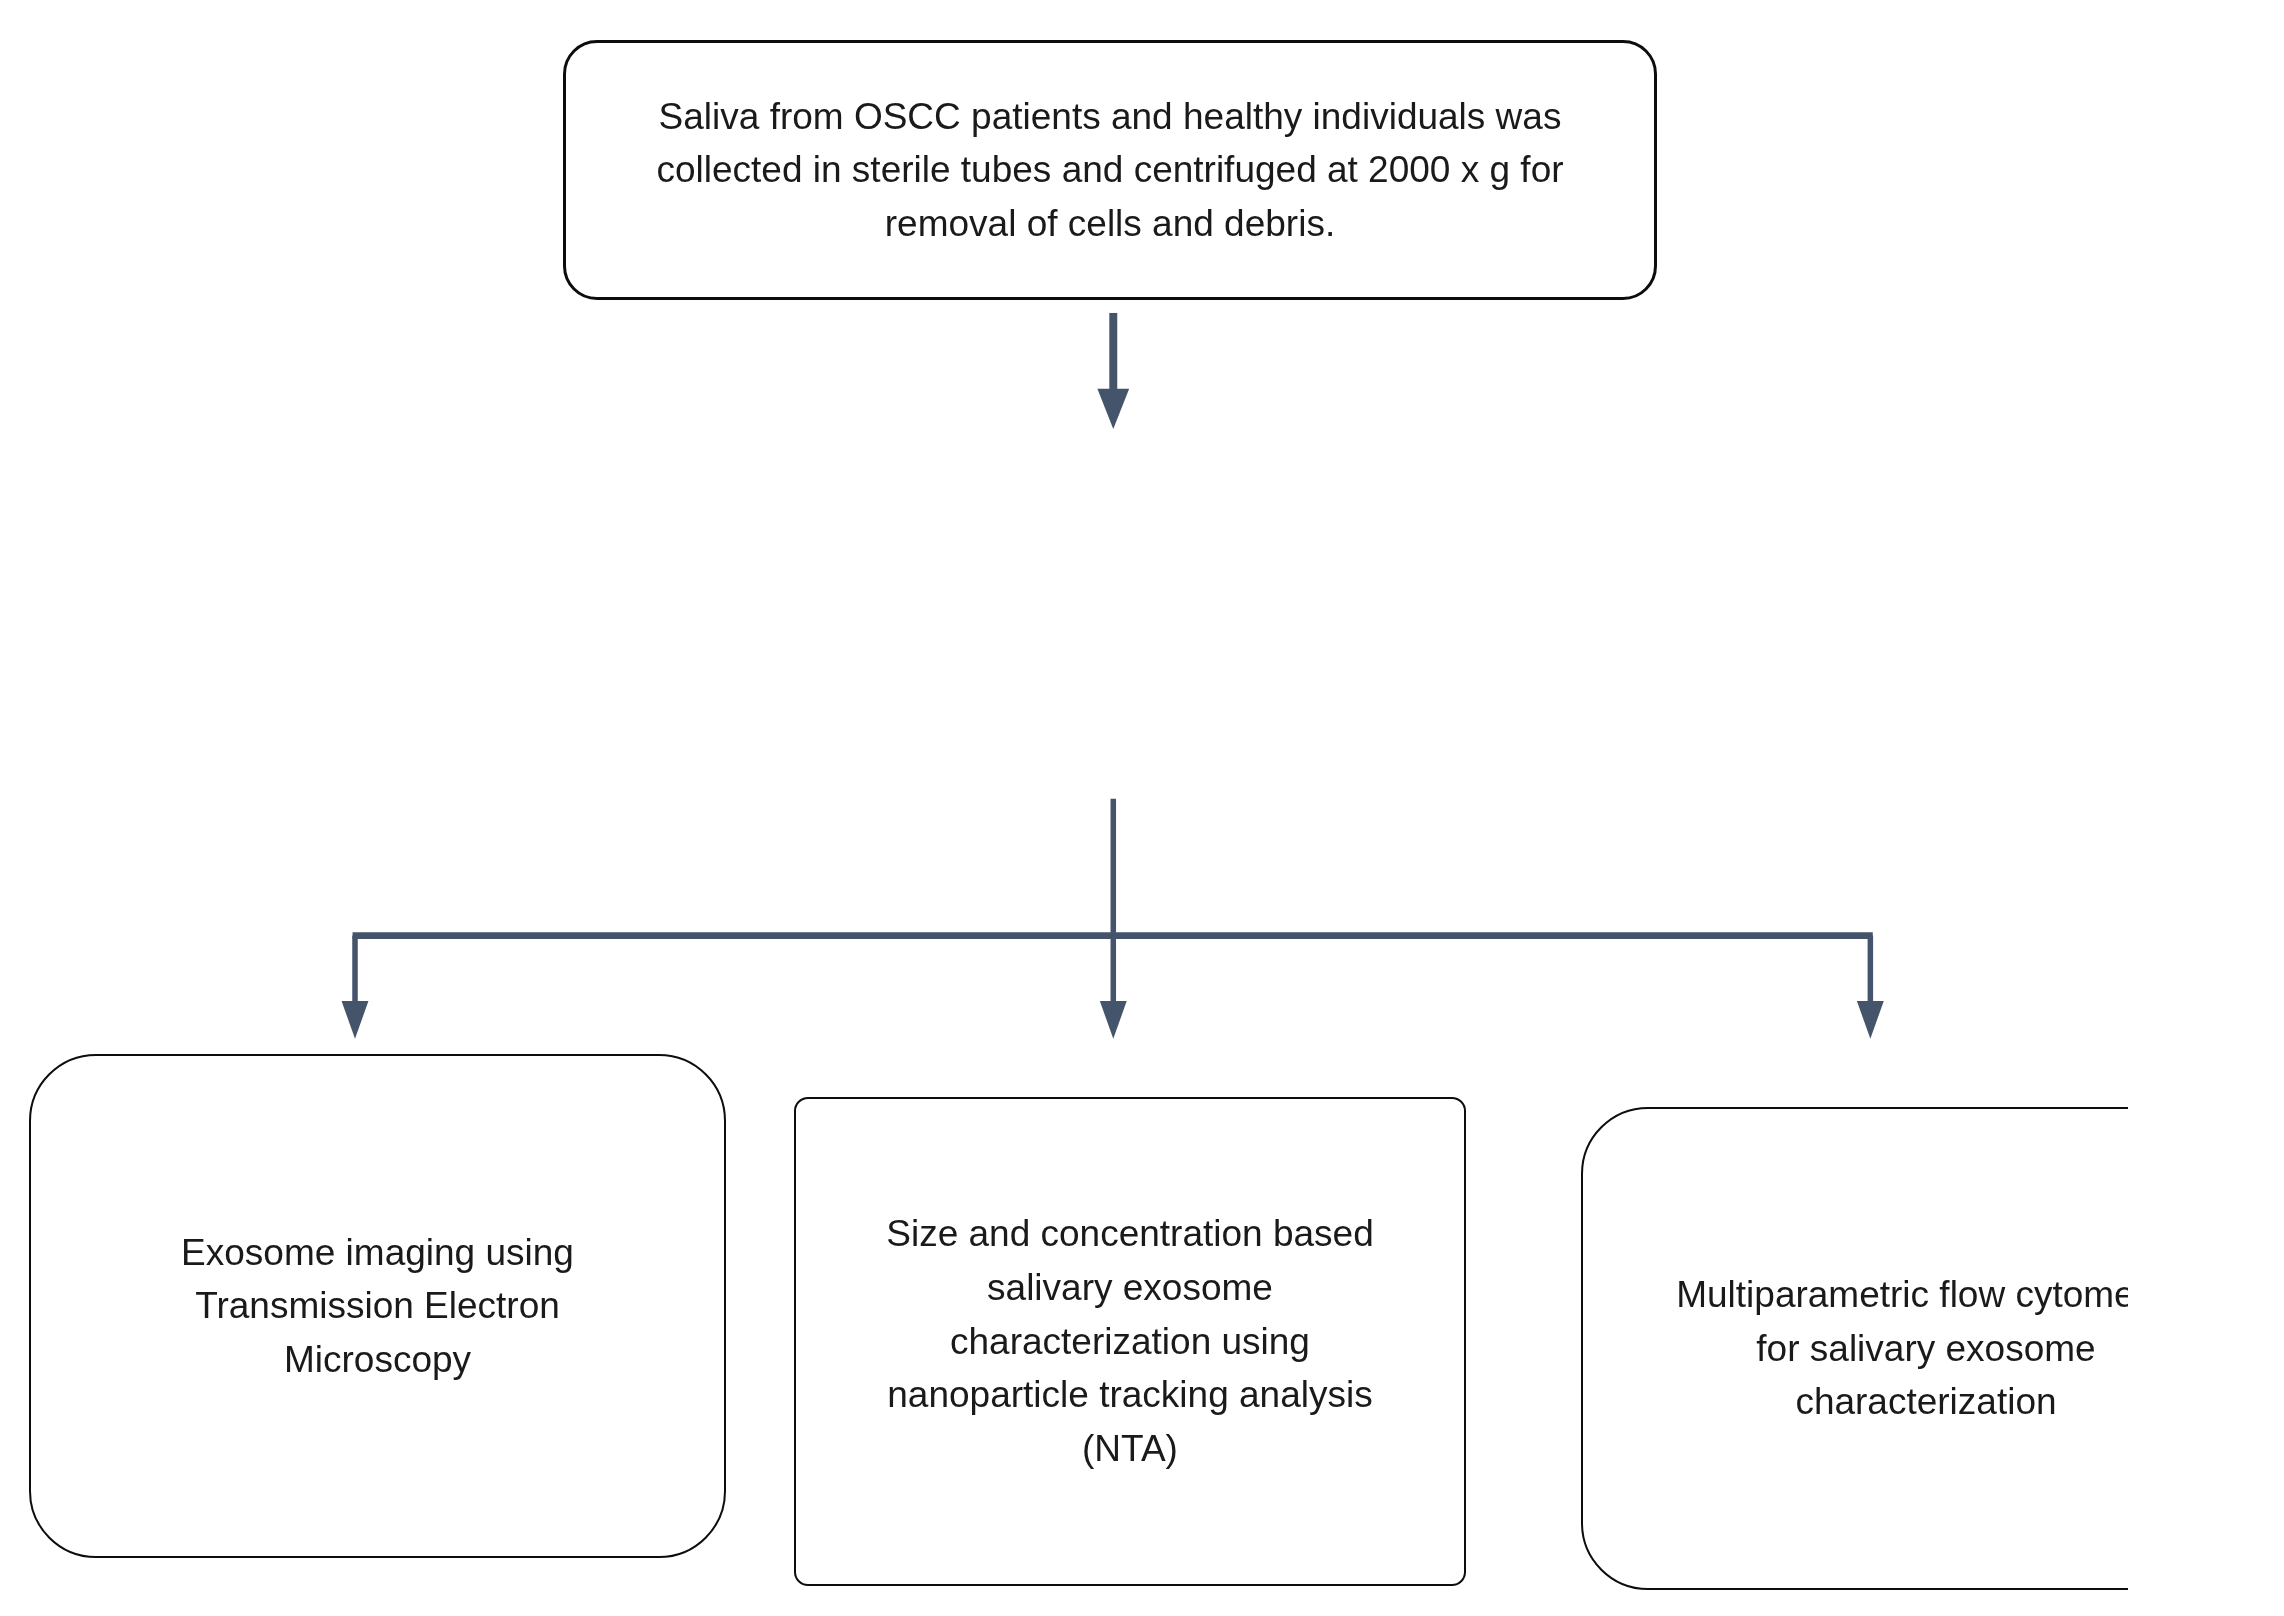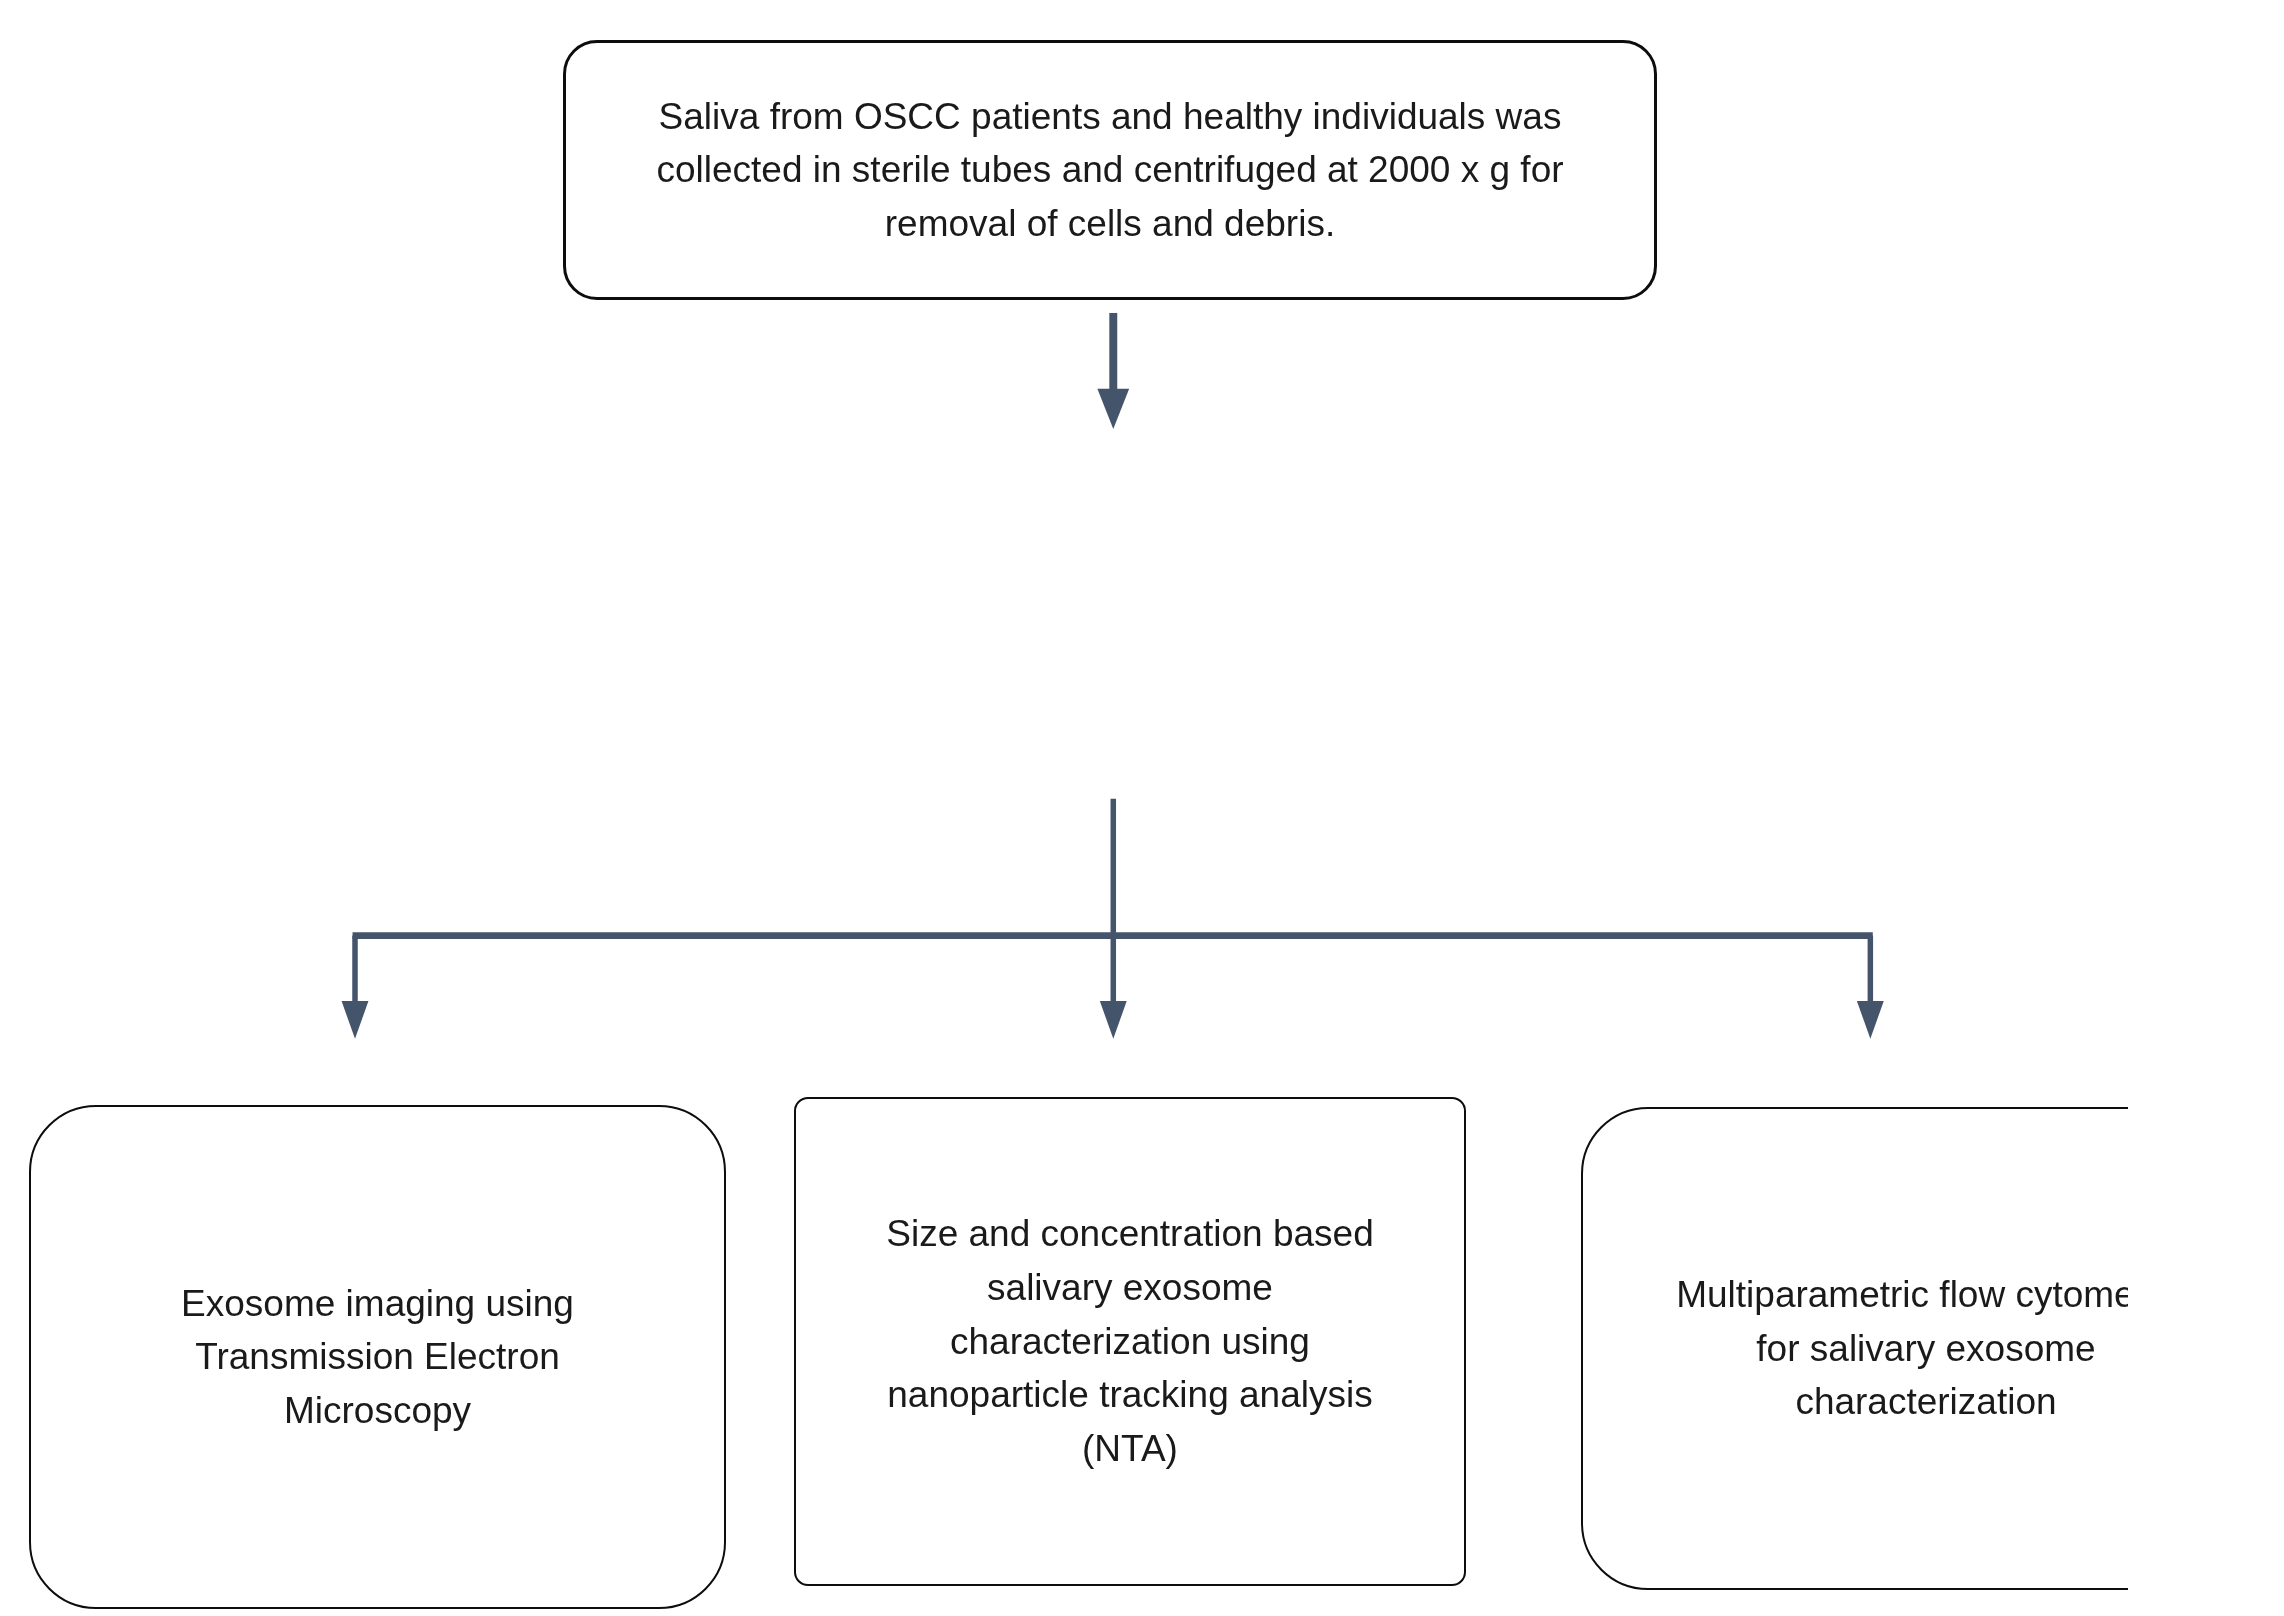--- a/index.html
+++ b/index.html
@@ -42,21 +42,21 @@
     left: 584px; top: 470px;
     width: 1094px; height: 327px;
     border-radius: 34px;
     padding: 12.2px 27.5px;
   }
   .node-bottom {
     border-width: 2.4px;
     border-radius: 67px;
   }
   .node-bl {
-    left: 29px; top: 1105px;
+    left: 29px; top: 1054px;
     width: 697px; height: 504px;
     padding: 12.2px 43px;
   }
   .node-bm {
     left: 794px; top: 1097px;
     width: 672px; height: 489px;
     padding: 12.2px 37px;
     border-radius: 14px;
   }
   .node-br {

